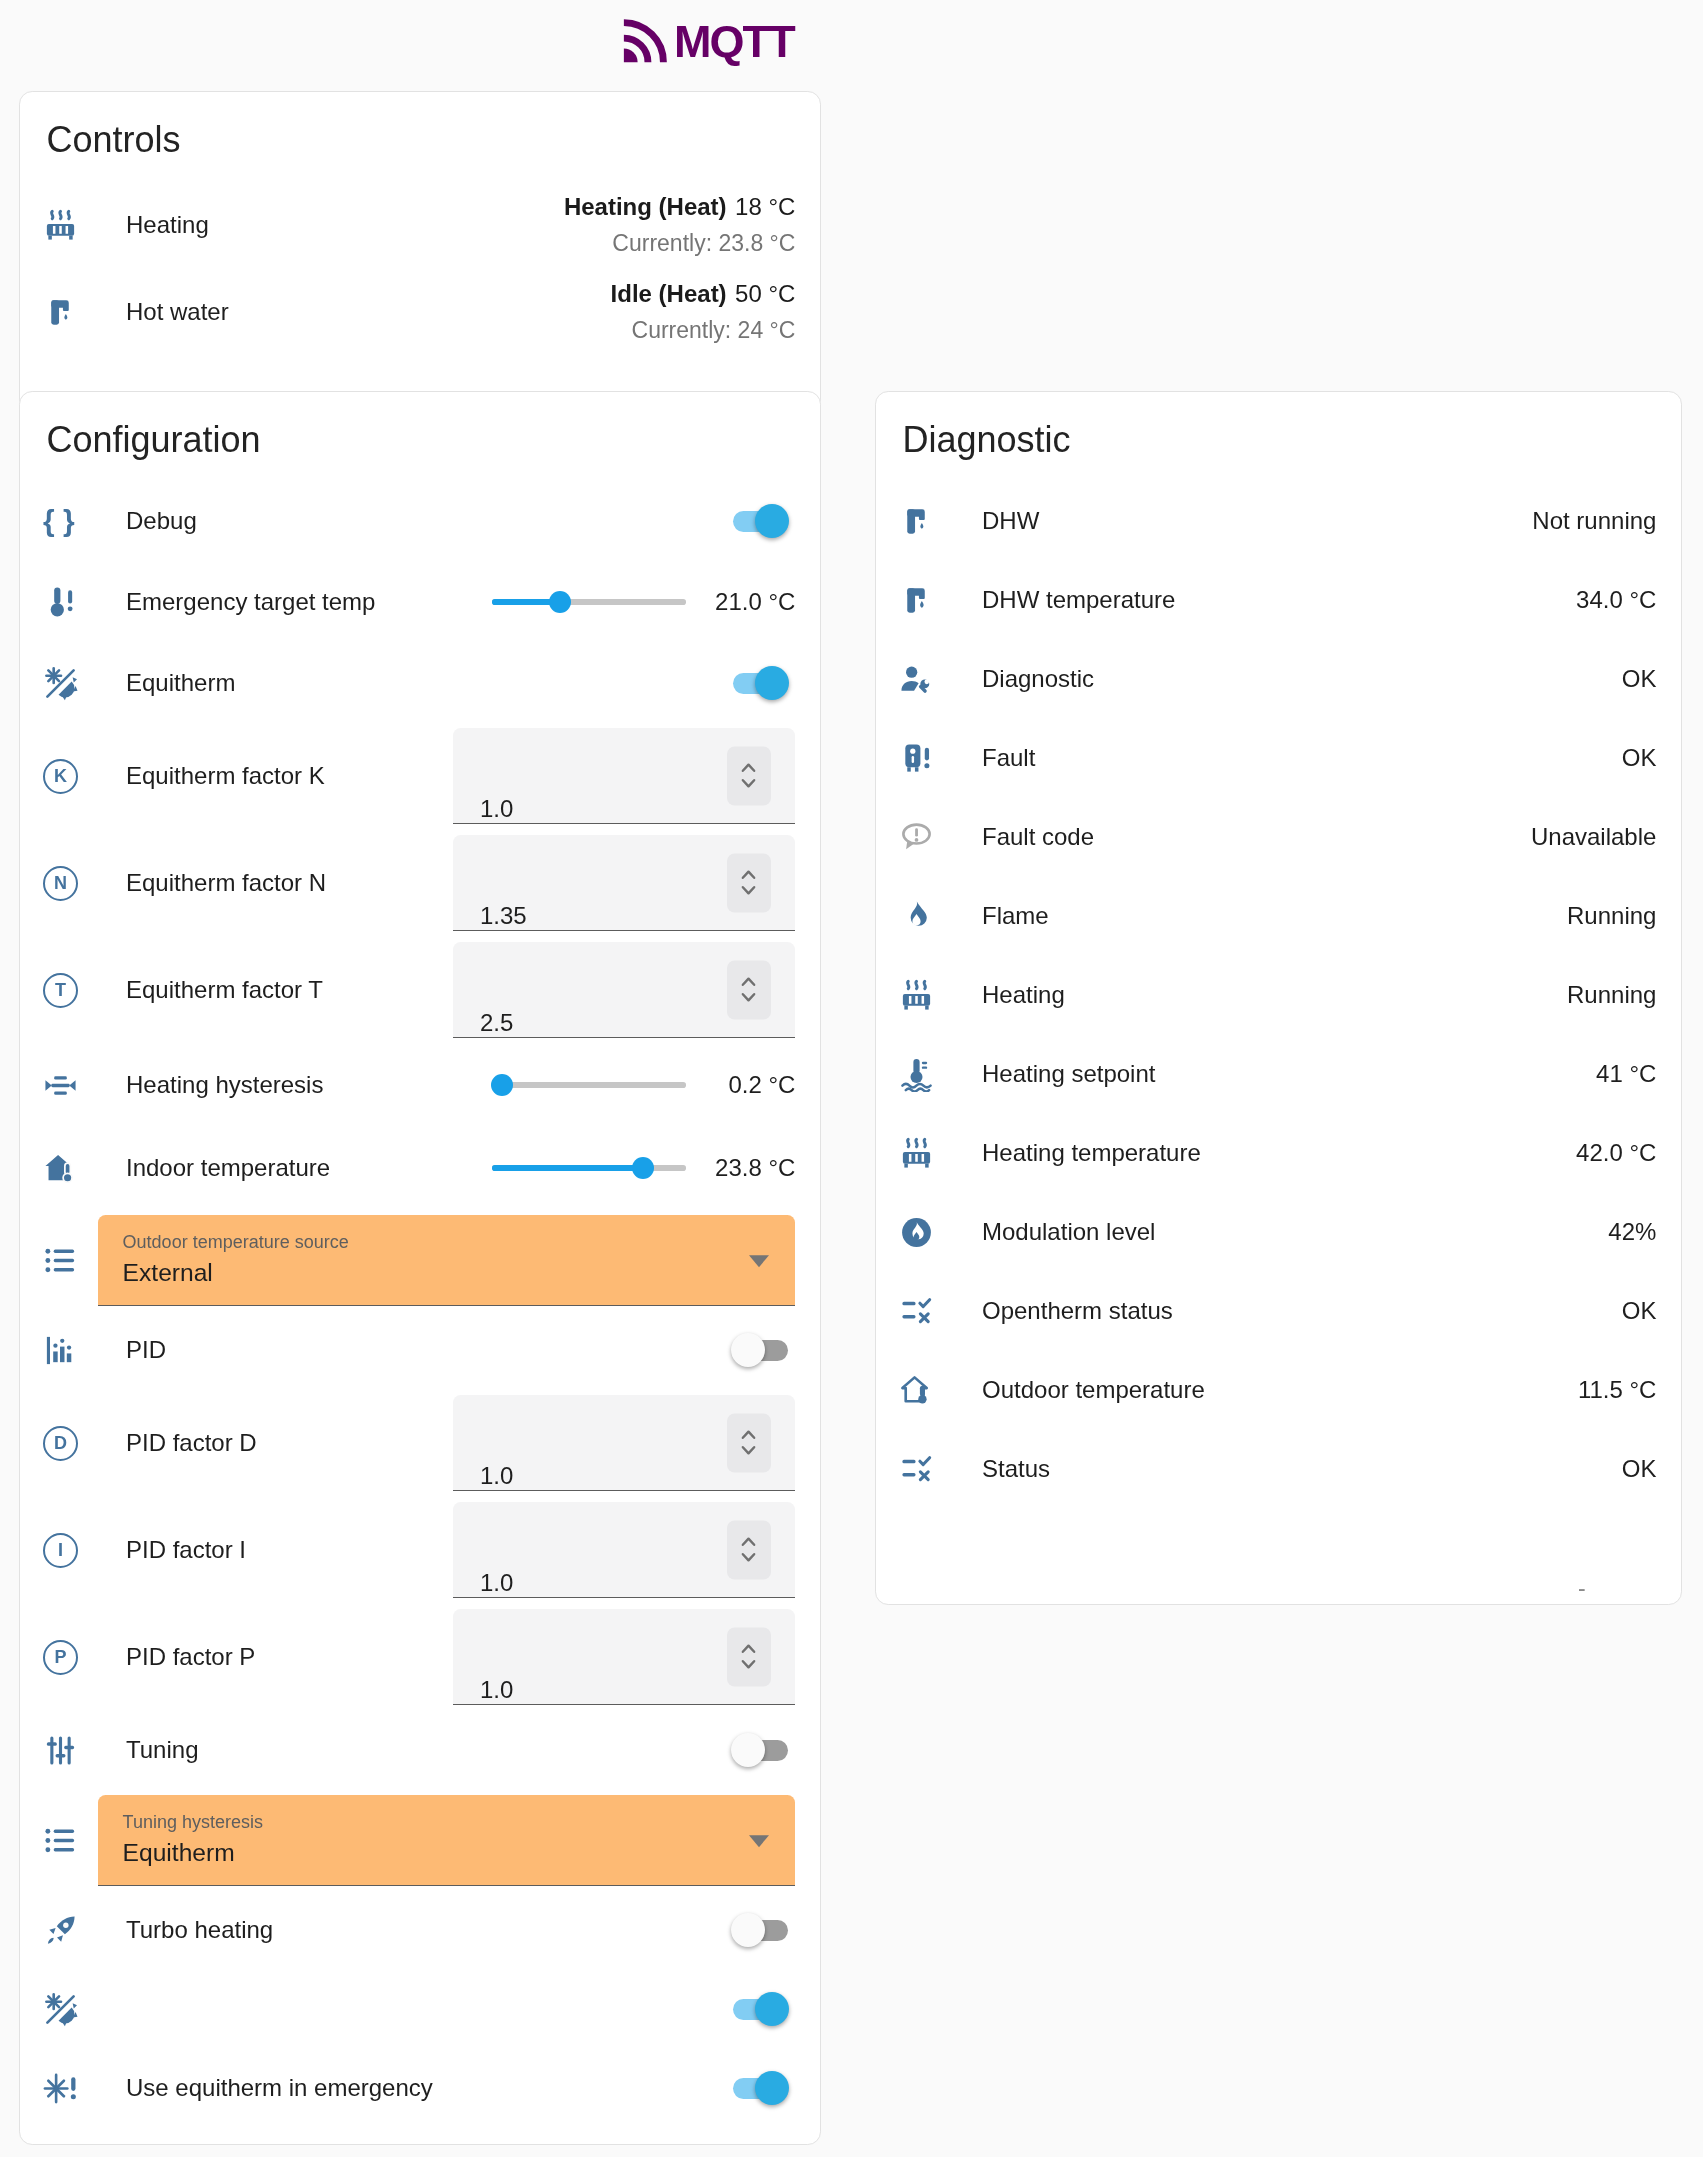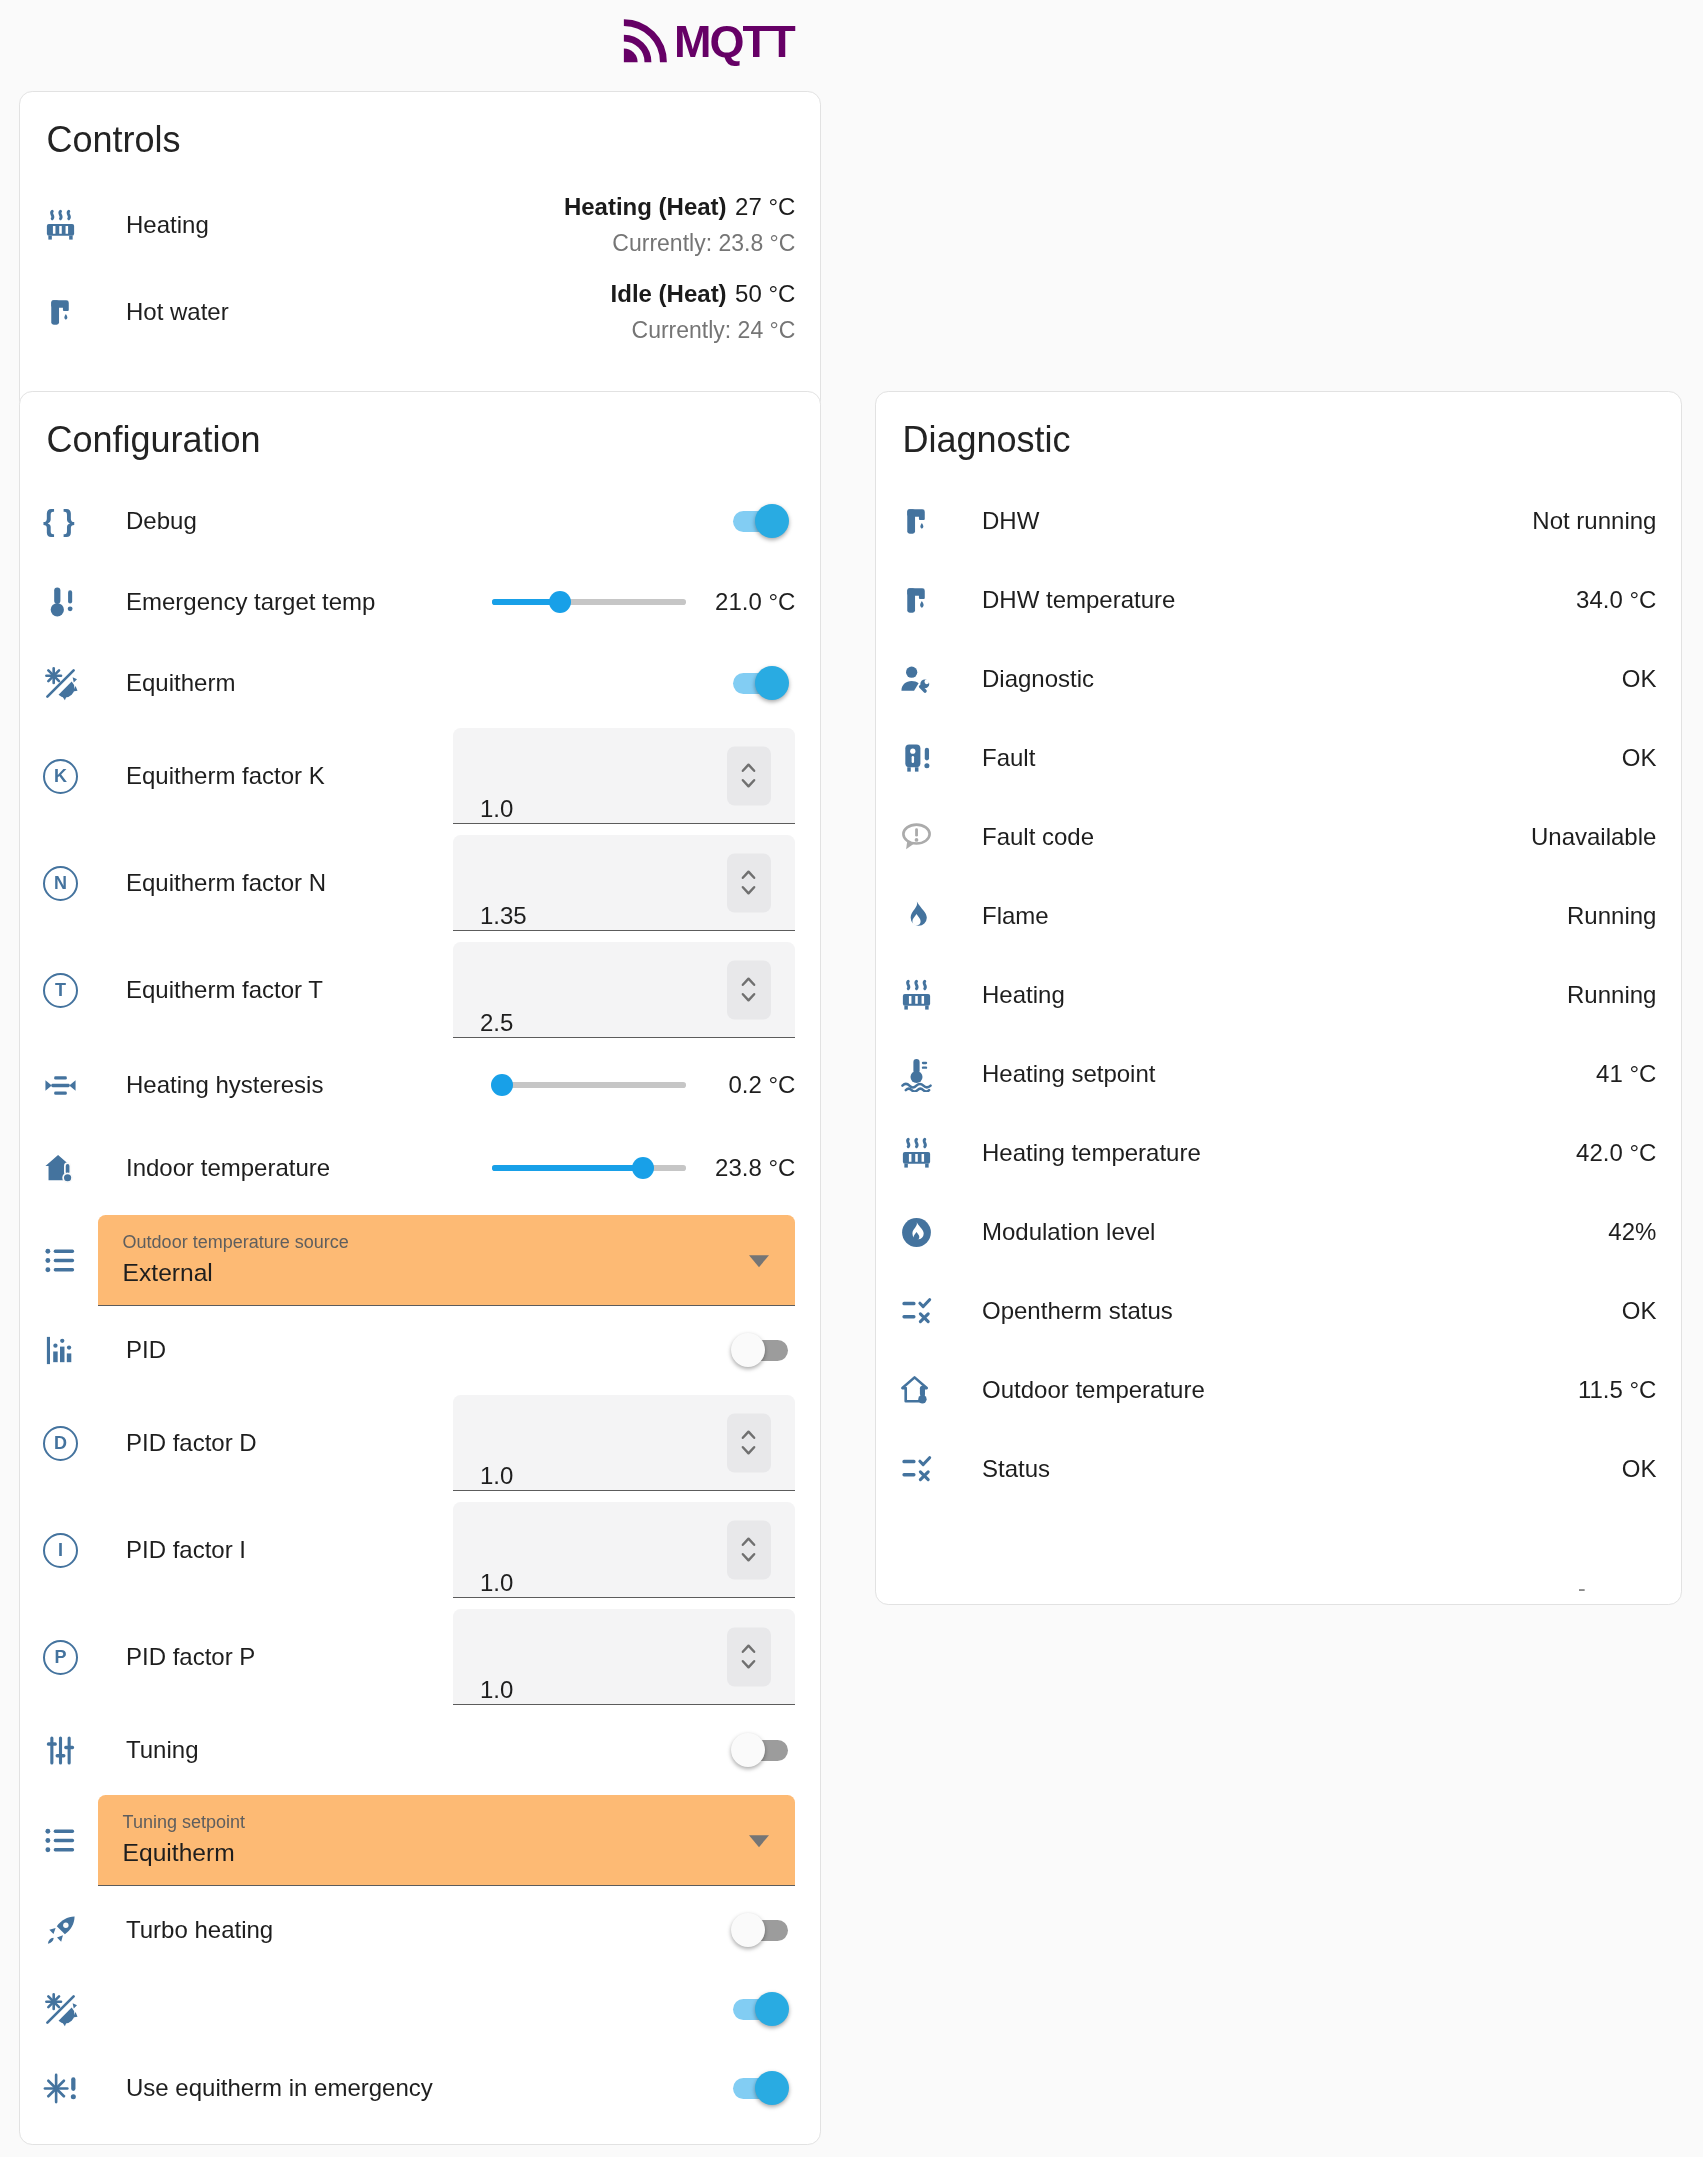--- a/index.html
+++ b/index.html
@@ -90,21 +90,21 @@
               <rect x="23.2" y="18.5" width="2.6" height="8"></rect>
             </g>
             <g fill="#44739e">
               <rect x="5.5" y="28.5" width="3.6" height="4"></rect>
               <rect x="26.9" y="28.5" width="3.6" height="4"></rect>
             </g>
           </svg>
       </span>
       <span class="label">Heating</span>
       <div class="ctl-status">
-        <div class="ctl-line1"><b>Heating (Heat)</b><span class="ctl-temp">27 °C</span></div>
+        <div class="ctl-line1"><b>Heating (Heat)</b><span class="ctl-temp">18 °C</span></div>
         <div class="ctl-line2">Currently: 23.8 °C</div>
       </div>
     </div>
     <div class="row hctl">
       <span class="icon">
         <svg class="ic" viewBox="0 0 36 36" fill="#44739e">
             <rect x="8.5" y="5.5" width="8" height="25" rx="2.5"></rect>
             <rect x="8.5" y="5.5" width="18" height="7.5" rx="2.5"></rect>
             <rect x="20.5" y="11" width="6" height="5.5" rx="1"></rect>
             <path d="M23.5 19.5c-2.1 2.9-2.1 4.8 0 6 2.1-1.2 2.1-3.1 0-6z"></path>
@@ -371,21 +371,21 @@
       <svg class="ic" viewBox="0 0 36 36" fill="#44739e">
           <circle cx="5" cy="8.5" r="2.5"></circle>
           <circle cx="5" cy="18" r="2.5"></circle>
           <circle cx="5" cy="27.5" r="2.5"></circle>
           <rect x="11" y="6.8" width="21" height="3.4" rx="1.6"></rect>
           <rect x="11" y="16.3" width="21" height="3.4" rx="1.6"></rect>
           <rect x="11" y="25.8" width="21" height="3.4" rx="1.6"></rect>
         </svg>
     </span>
     <div class="selectfield">
-      <span class="sel-label">Tuning setpoint</span>
+      <span class="sel-label">Tuning hysteresis</span>
       <span class="sel-value">Equitherm</span>
       <span class="caret"></span>
     </div>
   </div>
 
   <div class="row h84">
     <span class="icon">
       <svg class="ic" viewBox="0 0 36 36" fill="#44739e">
           <path d="M32.5 3.5c-7.5.2-13.8 3.8-18.3 10l8.3 8.3c6.2-4.5 9.8-10.8 10-18.3z"></path>
           <circle cx="23.5" cy="12.5" r="2.8" fill="#fafafa"></circle>

